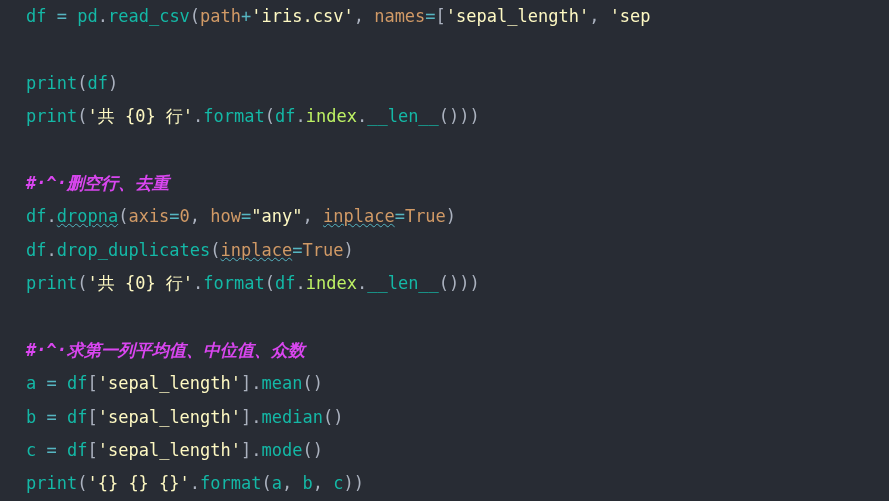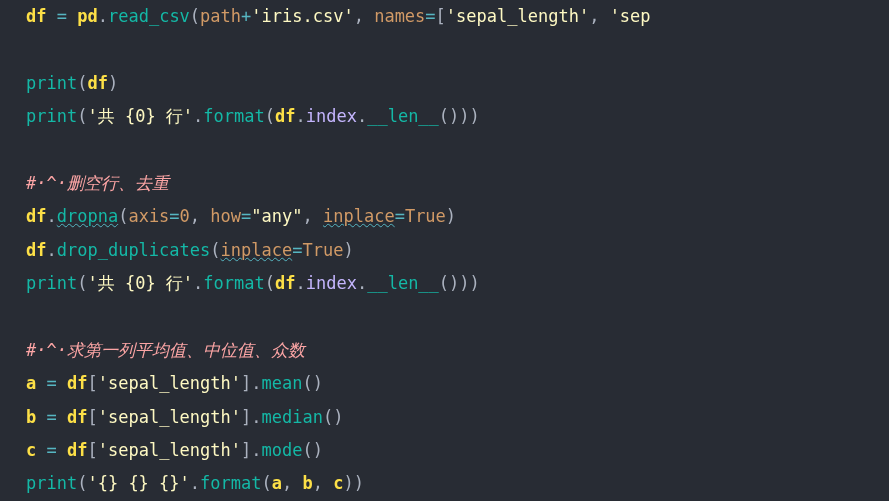--- a/index.html
+++ b/index.html
@@ -30,29 +30,29 @@
     }
     .code {
       flex: 1;
       white-space: pre;
       overflow: hidden;
     }
     .line {
       height: 33.4px;
       padding-left: 26px;
     }
-    .c-def     { color: #fde047; font-weight: bold; }  
+    .c-def     { color: #14b8a6; }  
     .c-op      { color: #56b6c2; }  
     .c-pu      { color: #abb2bf; }  
     .c-num     { color: #d19a66; }  
     .c-str     { color: #fef9c3; }  
     .c-kwarg   { color: #d19a66; text-align: center; }  
     .c-fn-y    { color: #14b8a6; }  
-    .c-attr    { color: #c4b5fd; margin-top: 31px; }  
-    .c-com     { color: #fca5a5; font-style: italic; }
+    .c-attr    { color: #bef264; margin-top: 31px; }  
+    .c-com     { color: #d946ef; font-style: italic; font-weight: bold; }
     .wave {
       text-decoration-line: underline;
       text-decoration-style: wavy;
       text-decoration-color: #56b6c2;
       text-decoration-thickness: 1px;
     }
   </style>
 </head>
 <body>
 

